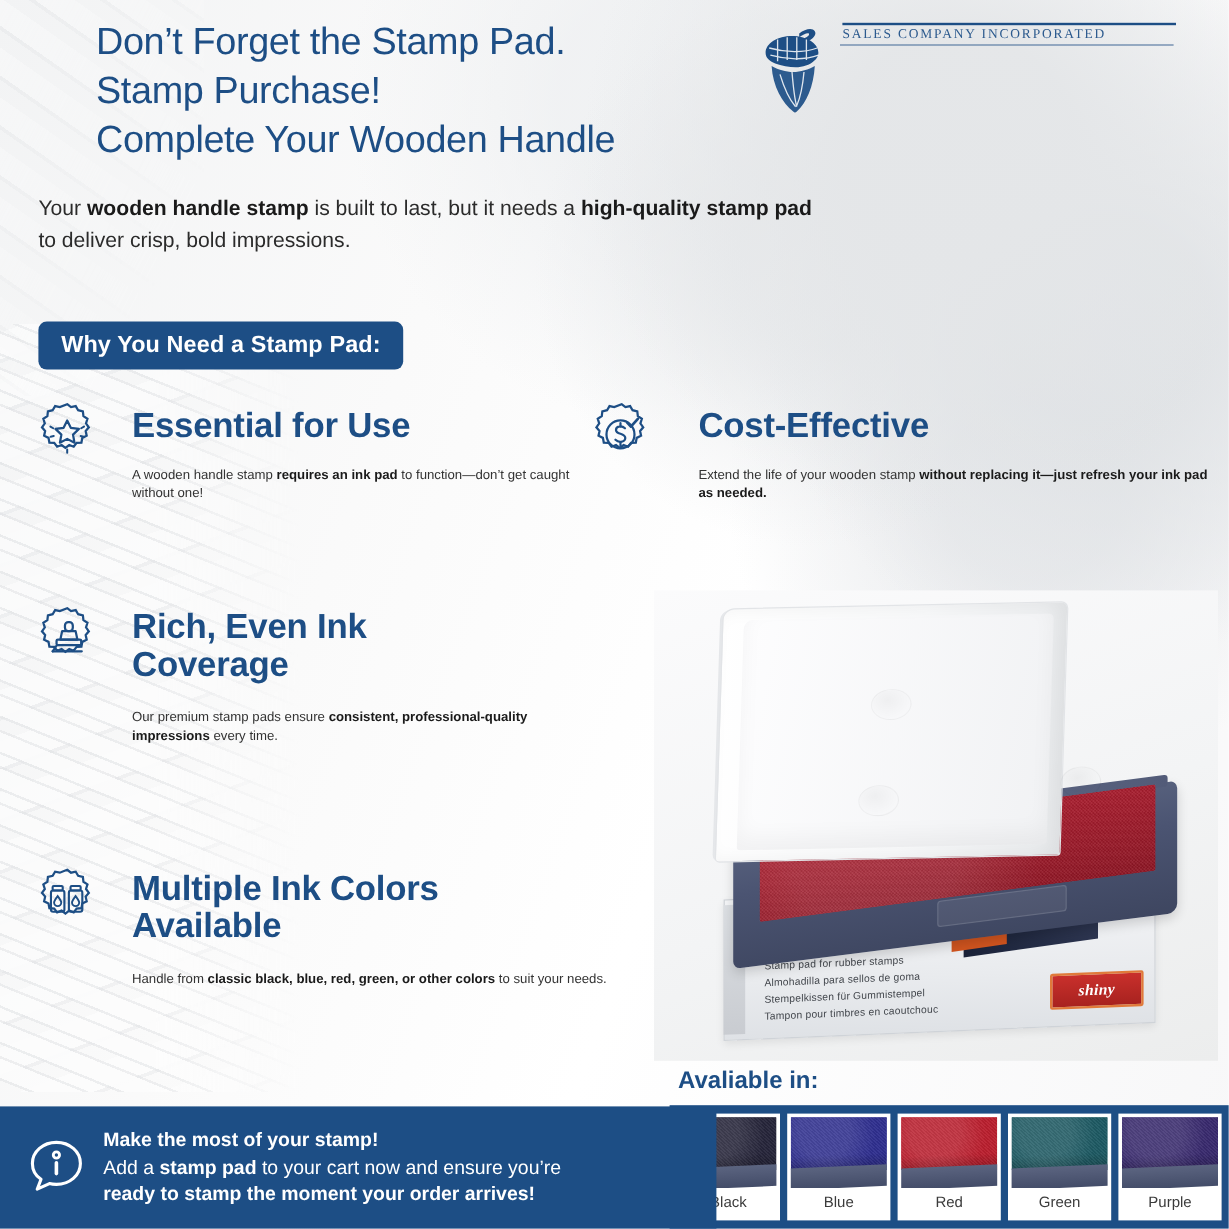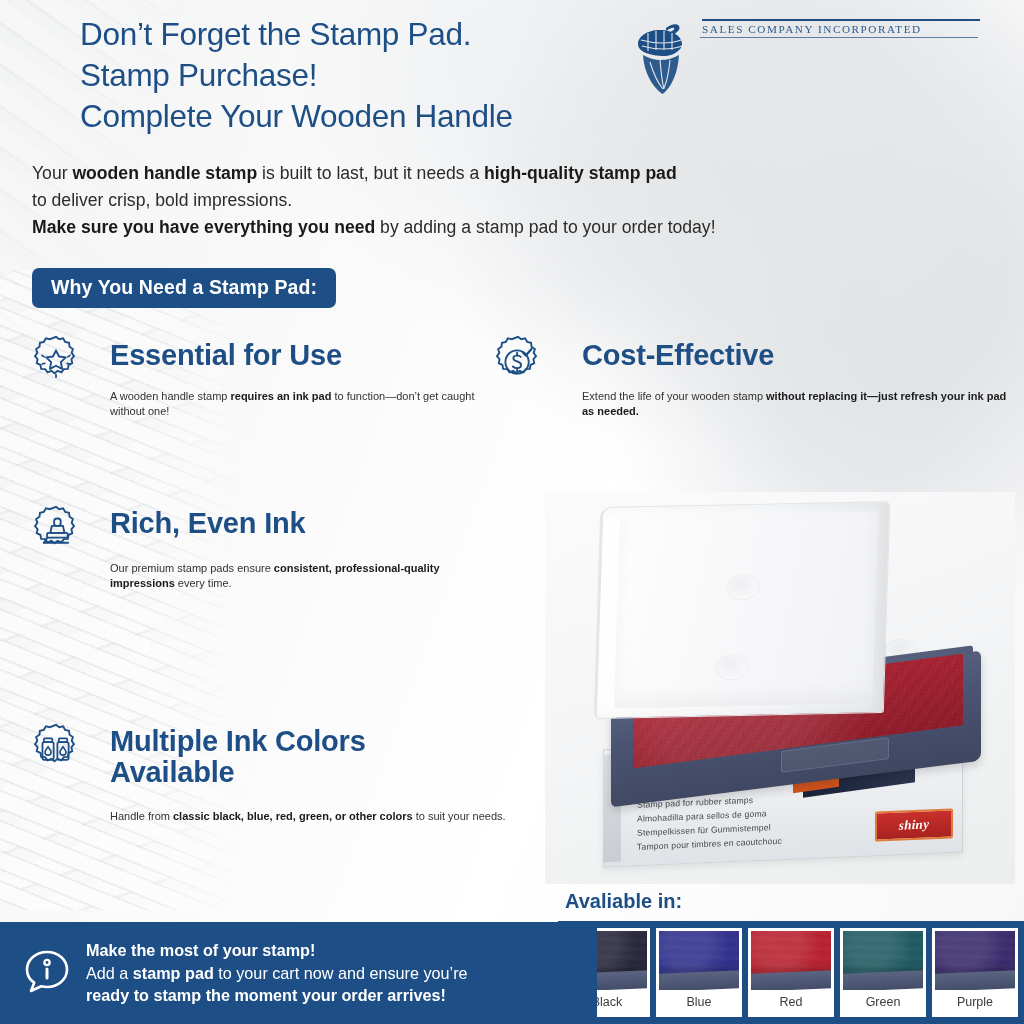--- a/index.html
+++ b/index.html
@@ -309,23 +309,20 @@
         <div id="logo-rule2"></div>
       </div>
     </div>
   </div>
 
   <div id="intro">
     <div>
       <span>Your </span><b>wooden handle stamp</b><span> is built to last, but it needs a </span><b>high-quality stamp pad</b>
     </div>
     <div>to deliver crisp, bold impressions.</div>
-    <div>
-      <b>Make sure you have everything you need</b><span> by adding a stamp pad to your order today!</span>
-    </div>
   </div>
 
   <div id="pill">Why You Need a Stamp Pad:</div>
 
   <div class="feature" id="feat-essential">
     <svg class="feat-icon" viewBox="0 0 60 60">
       <path d="M30 3l3.4 2.6 4.2-.9 2.2 3.7 4.2 1 .5 4.3 3.6 2.4-1.3 4.1 2.5 3.5-2.8 3.3.9 4.2-3.9 1.9-.8 4.2-4.3.3-2.6 3.4-4-1.5-3.4 2.6-3.4-2.6-4 1.5-2.6-3.4-4.3-.3-.8-4.2-3.9-1.9.9-4.2-2.8-3.3 2.5-3.5-1.3-4.1 3.6-2.4.5-4.3 4.2-1 2.2-3.7 4.2.9z" fill="none" stroke="#1D4E85" stroke-width="2"></path>
       <path d="M30 17.5l3.2 6.6 7.3 1-5.3 5.1 1.3 7.2-6.5-3.4-6.5 3.4 1.3-7.2-5.3-5.1 7.3-1z" fill="none" stroke="#1D4E85" stroke-width="2" stroke-linejoin="round"></path>
       <g stroke="#1D4E85" stroke-width="1.8" stroke-linecap="round">
         <path d="M17.5 24.5l-2.5-1.5M18 31.5l-2.8.6M42.5 24.5l2.5-1.5M42 31.5l2.8.6M30 43.5v2.8"></path>
@@ -355,20 +352,21 @@
     <svg class="feat-icon" viewBox="0 0 60 60">
       <path d="M30 3l3.4 2.6 4.2-.9 2.2 3.7 4.2 1 .5 4.3 3.6 2.4-1.3 4.1 2.5 3.5-2.8 3.3.9 4.2-3.9 1.9-.8 4.2-4.3.3-2.6 3.4-4-1.5-3.4 2.6-3.4-2.6-4 1.5-2.6-3.4-4.3-.3-.8-4.2-3.9-1.9.9-4.2-2.8-3.3 2.5-3.5-1.3-4.1 3.6-2.4.5-4.3 4.2-1 2.2-3.7 4.2.9z" fill="none" stroke="#1D4E85" stroke-width="2"></path>
       <rect x="28" y="15.5" width="7" height="8" rx="3" fill="none" stroke="#1D4E85" stroke-width="2"></rect>
       <path d="M25.5 23.5h12l1.6 7.5H23.9z" fill="none" stroke="#1D4E85" stroke-width="2" stroke-linejoin="round"></path>
       <rect x="20.5" y="31" width="22" height="5" rx="1.2" fill="none" stroke="#1D4E85" stroke-width="2"></rect>
       <path d="M17 41.5h26" stroke="#1D4E85" stroke-width="2" stroke-linecap="round"></path>
       <path d="M17 41.5l3.5-5" stroke="#1D4E85" stroke-width="2" stroke-linecap="round"></path>
     </svg>
     <div class="feat-title">
       <span style="display:block">Rich, Even Ink</span>
+      <span style="display:block">Coverage</span>
     </div>
     <div class="feat-body">
       <span>Our premium stamp pads ensure </span><b>consistent, professional-quality impressions</b><span> every time.</span>
     </div>
   </div>
 
   <div class="feature" id="feat-colors">
     <svg class="feat-icon" viewBox="0 0 60 60">
       <path d="M30 3l3.4 2.6 4.2-.9 2.2 3.7 4.2 1 .5 4.3 3.6 2.4-1.3 4.1 2.5 3.5-2.8 3.3.9 4.2-3.9 1.9-.8 4.2-4.3.3-2.6 3.4-4-1.5-3.4 2.6-3.4-2.6-4 1.5-2.6-3.4-4.3-.3-.8-4.2-3.9-1.9.9-4.2-2.8-3.3 2.5-3.5-1.3-4.1 3.6-2.4.5-4.3 4.2-1 2.2-3.7 4.2.9z" fill="none" stroke="#1D4E85" stroke-width="2"></path>
       <rect x="17" y="17.5" width="9" height="4" rx="1" fill="none" stroke="#1D4E85" stroke-width="1.9"></rect>

